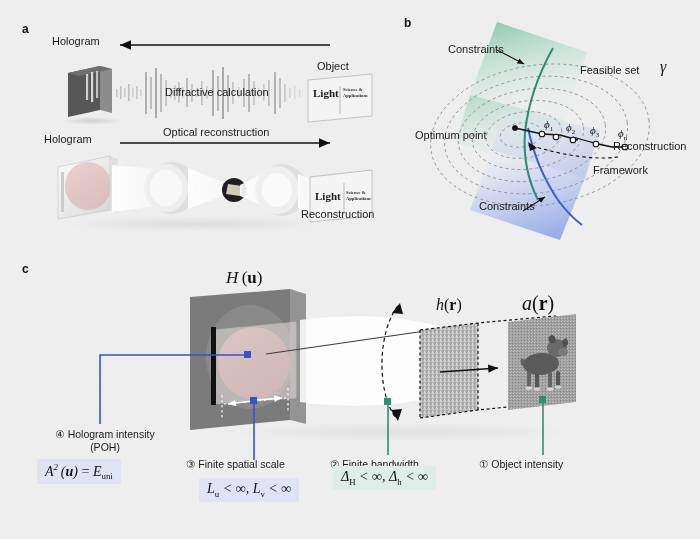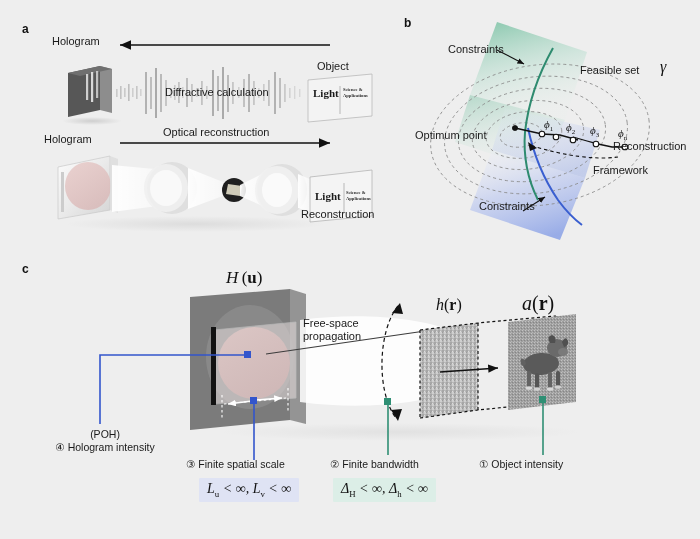--- a/index.html
+++ b/index.html
@@ -355,37 +355,34 @@
   <div class="mathlbl" style="left:226px;top:268px;font-size:17px;">
     <span>H</span><span class="up"> (</span><span class="bold-up">u</span><span class="up">)</span>
   </div>
   <div class="mathlbl" style="left:436px;top:296px;font-size:16px;">
     <span>h</span><span class="up">(</span><span class="bold-up">r</span><span class="up">)</span>
   </div>
   <div class="mathlbl" style="left:522px;top:292px;font-size:20px;">
     <span>a</span><span class="up">(</span><span class="bold-up">r</span><span class="up">)</span>
   </div>
 
-  <div class="lbl" style="left:303px;top:317px;line-height:13px;">
-    <div>Free-space</div>
-    <div>propagation</div>
-  </div>
 
   <div class="panelc-callout ctr" style="left:30px;top:428px;width:150px;text-align:center;line-height:13px;">
+    <div><span>④</span> <span>Hologram intensity</span></div>
     <div>(POH)</div>
-    <div><span>④</span> <span>Hologram intensity</span></div>
-  </div>
+  </div>
+  <div class="eqbox eq-blue" style="left:37px;top:459px;">A<sup>2</sup> (<b>u</b>) = E<sub>uni</sub></div>
 
   <div class="panelc-callout" style="left:186px;top:458px;">
     <span>③</span> <span>Finite spatial scale</span>
   </div>
   <div class="eqbox eq-blue" style="left:199px;top:478px;">L<sub>u</sub> &lt; ∞, L<sub>v</sub> &lt; ∞</div>
 
   <div class="panelc-callout" style="left:330px;top:458px;">
     <span>②</span> <span>Finite bandwidth</span>
   </div>
-  <div class="eqbox eq-green" style="left:333px;top:478px;text-align:center;">Δ<sub>H</sub> &lt; ∞, Δ<sub>h</sub> &lt; ∞</div>
+  <div class="eqbox eq-green" style="left:333px;top:466px;text-align:center;">Δ<sub>H</sub> &lt; ∞, Δ<sub>h</sub> &lt; ∞</div>
 
   <div class="panelc-callout" style="left:479px;top:458px;">
     <span>①</span> <span>Object intensity</span>
   </div>
 
 </div>
 
 </body></html>

